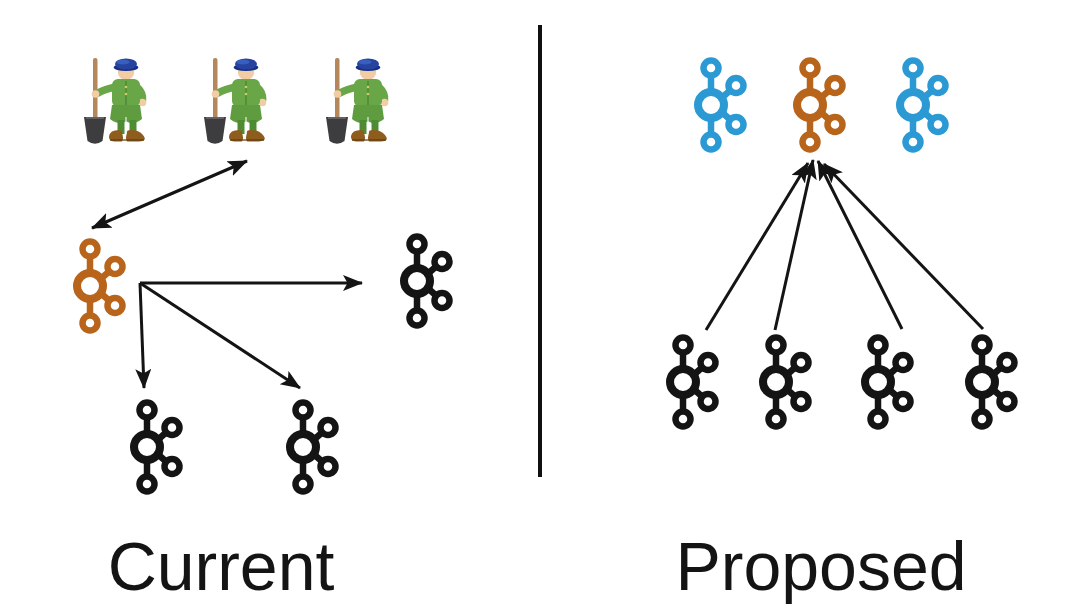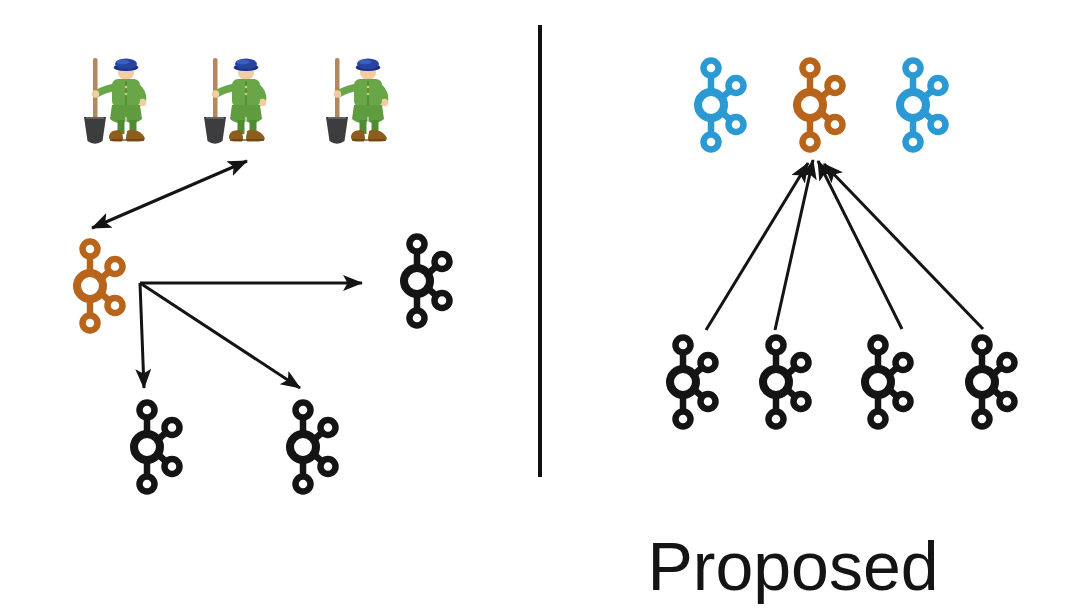--- a/index.html
+++ b/index.html
@@ -22,21 +22,21 @@
     top: 532px;
     transform: translateX(-50%);
     font-size: 68px;
     line-height: 1;
     font-weight: 400;
     color: #141414;
     letter-spacing: 0px;
     white-space: nowrap;
   }
   .panel-label.left  { left: 221px; }
-  .panel-label.right { left: 793px; }
+  .panel-label.right { left: 821px; }
 </style>
 </head>
 <body>
 
 <div class="stage">
 
   <svg id="diagram-svg" viewBox="0 0 1080 610" xmlns="http://www.w3.org/2000/svg">
     <defs>
       <marker id="ah-end" markerUnits="userSpaceOnUse" markerWidth="22" markerHeight="18" refX="19" refY="8" orient="auto">
         <path d="M0,0 L20,8 L0,16 L4.5,8 Z" fill="#141414"></path>
@@ -111,15 +111,16 @@
         <use href="#kafka-logo-shape" transform="translate(711,105)" color="#2b99d3"></use>
         <use href="#kafka-logo-shape" transform="translate(810,105)" color="#b8641a"></use>
         <use href="#kafka-logo-shape" transform="translate(913,105)" color="#2b99d3"></use>
         <use href="#kafka-logo-shape" transform="translate(683,382)" color="#141414"></use>
         <use href="#kafka-logo-shape" transform="translate(776,382)" color="#141414"></use>
         <use href="#kafka-logo-shape" transform="translate(878,382)" color="#141414"></use>
         <use href="#kafka-logo-shape" transform="translate(982,382)" color="#141414"></use>
       </g>
   </svg>
 
+  <div class="panel-label left" style="color: rgb(20, 20, 20);">Current</div>
 
   <div class="panel-label right" style="color: rgb(20, 20, 20);">Proposed</div>
 </div>
 
 </body></html>

